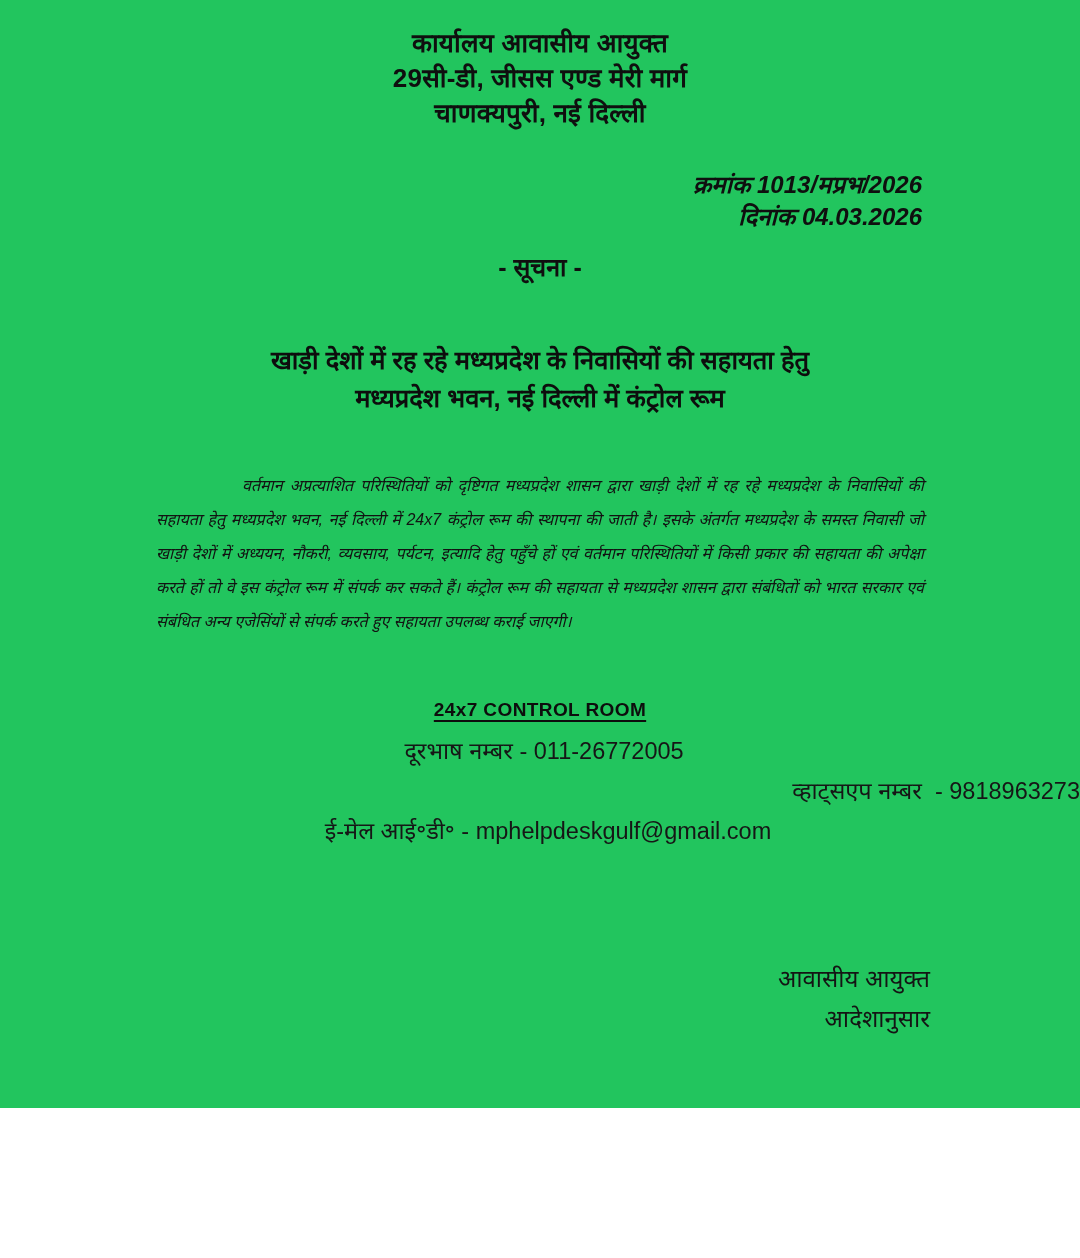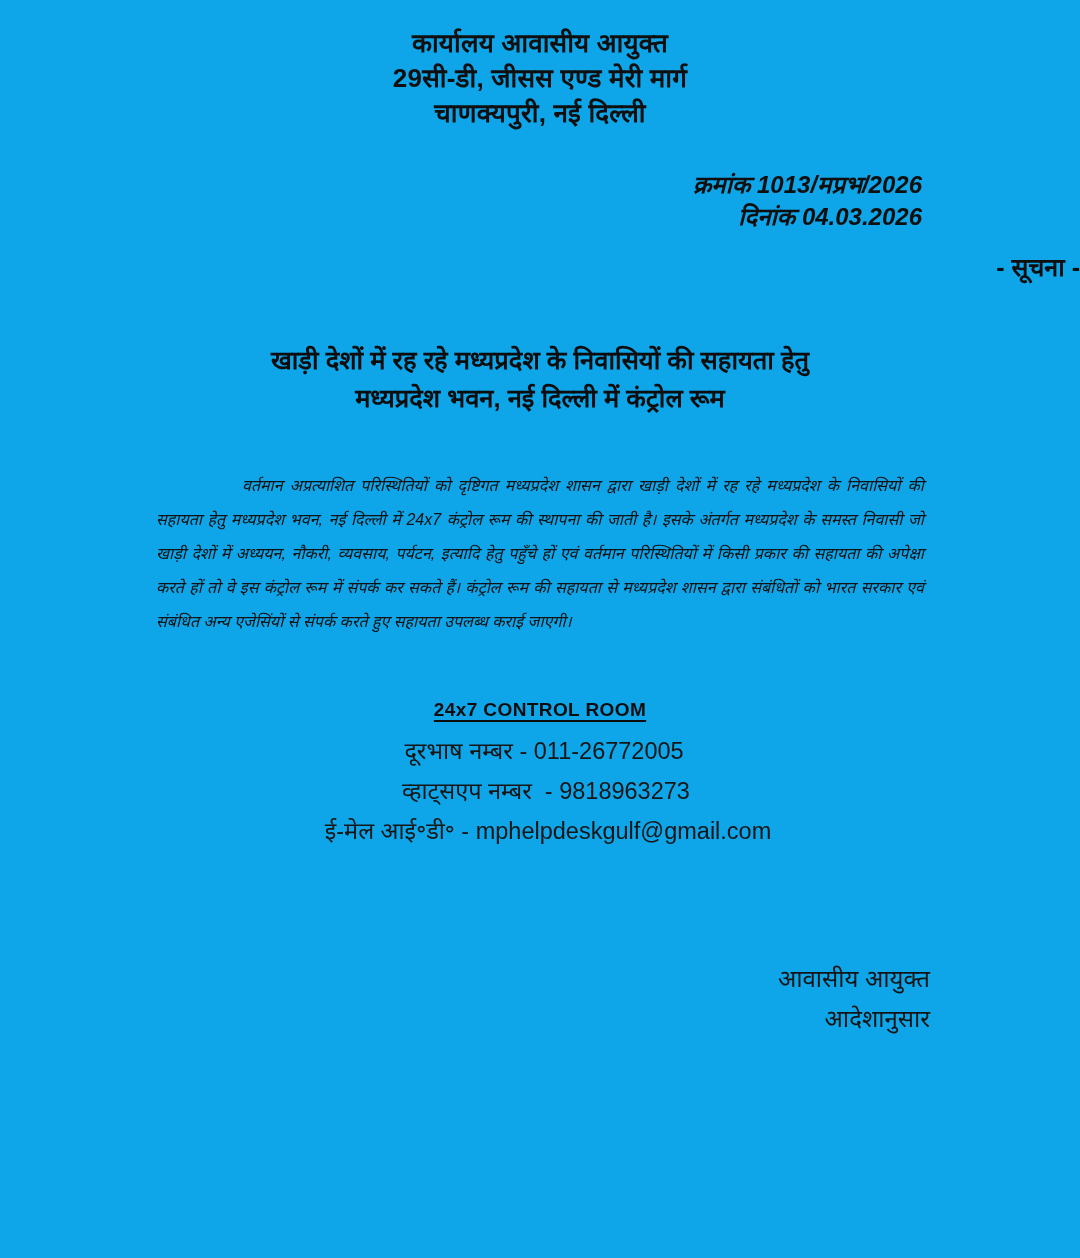--- a/index.html
+++ b/index.html
@@ -11,25 +11,25 @@
   body {
     width: 1080px;
     height: 1258px;
     font-family: "Liberation Sans", "DejaVu Sans", sans-serif;
     color: #141414;
     position: relative;
     overflow: hidden;
   }
   .page {
     width: 1080px;
-    height: 1258px;
+    height: 1108px;
     box-sizing: border-box;
     padding: 0;
     position: relative;
-    background: #0ea5e9;
+    background: #22c55e;
   }
 
   
   .letterhead {
     text-align: center;
     padding-top: 26px;
   }
   .letterhead-line {
     font-weight: bold;
     font-size: 26px;
@@ -47,21 +47,21 @@
   .ref-line {
     font-weight: bold;
     font-size: 24px;
     line-height: 32px;
     color: #0f0f0f;
     font-style: italic;
   }
 
   
   .notice-word {
-    text-align: right;
+    text-align: center;
     font-weight: bold;
     font-size: 25px;
     margin-top: 16px;
     color: #0f0f0f;
   }
 
   
   .doc-title {
     margin-top: 58px;
     text-align: center;
@@ -111,21 +111,21 @@
     margin-top: 10px;
     display: block;
   }
   .contact-row {
     font-size: 23.5px;
     line-height: 40px;
     color: #161616;
     white-space: pre;
   }
   .contact-row.r1 { padding-left: 8px; }
-  .contact-row.r2 { padding-left: 12px; }
+  .contact-row.r2 { padding-left: 12px; text-align: right; }
   .contact-row.r3 { padding-left: 16px; }
 
   
   .signature {
     margin-top: 108px;
     padding-right: 150px;
     text-align: right;
   }
   .sign-line {
     font-size: 24px;

